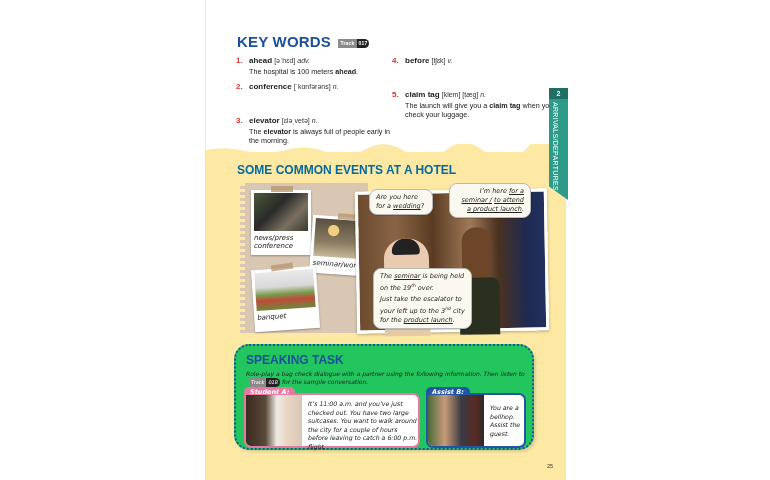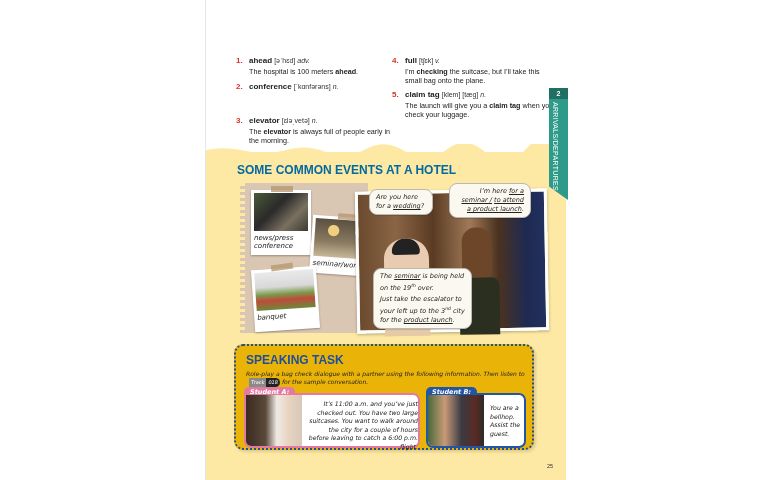--- a/index.html
+++ b/index.html
@@ -30,42 +30,49 @@
   .scene{position:absolute;left:150px;top:190px;width:192px;height:142px;background:linear-gradient(90deg,#6b4a2e 0%,#8a6545 20%,#5a3b22 40%,#a07a58 60%,#4b3220 75%,#1e2a52 90%,#22305e 100%);border:3px solid #fff;box-shadow:0 1px 3px rgba(0,0,0,.3);transform:rotate(-1deg);}
   .person1{position:absolute;left:25px;top:45px;width:45px;height:97px;background:#e9cbb1;border-radius:20px 20px 0 0;}
   .person1 .hair{position:absolute;left:8px;top:0;width:28px;height:16px;background:#222;border-radius:14px 14px 4px 4px;}
   .person1 .jacket{position:absolute;left:0;top:40px;width:45px;height:57px;background:#e6c9a5;border-radius:12px 12px 0 0;}
   .person2{position:absolute;left:95px;top:35px;width:45px;height:107px;}
   .person2 .hair{position:absolute;left:8px;top:0;width:30px;height:50px;background:#6d4528;border-radius:14px 14px 6px 6px;}
   .person2 .dress{position:absolute;left:5px;top:50px;width:40px;height:57px;background:#2a2f1f;border-radius:8px 8px 0 0;}
   .bubble{position:absolute;background:#fbf9ef;border:1px solid #b9b9b9;border-radius:8px;font-family:"DejaVu Sans",sans-serif;font-style:italic;font-size:6.5px;color:#222;line-height:9px;padding:3px 6px;box-shadow:0 1px 1px rgba(0,0,0,.15);}
   .bubble u{text-decoration:underline;}
   .bubble sup{font-size:4.5px;}
-  .sp{position:absolute;left:28px;top:344px;width:300px;height:106px;background:#eab308;border-radius:9px;border:2px dotted #1c4f9c;box-shadow:2px 2px 3px rgba(0,0,0,.12);}
+  .sp{position:absolute;left:28px;top:344px;width:300px;height:106px;background:#22c55e;border-radius:15px;border:2px dotted #1c4f9c;box-shadow:2px 2px 3px rgba(0,0,0,.12);}
   .sp-title{position:absolute;left:10px;top:7px;font-weight:bold;font-size:12px;color:#1c4f9c;}
   .sp-inst{position:absolute;left:10px;top:24px;width:285px;font-family:"DejaVu Sans",sans-serif;font-style:italic;font-size:6px;color:#222;line-height:8px;}
   .card{position:absolute;top:47px;height:55px;border:2px solid;border-radius:0 7px 7px 7px;background:#fff;}
   .card .lbl{position:absolute;left:-2px;top:-8px;color:#fff;font-family:"DejaVu Sans",sans-serif;font-style:italic;font-weight:bold;font-size:6.5px;padding:1px 6px;border-radius:5px 5px 0 0;}
   .card .pic{position:absolute;left:0;top:0;height:100%;}
   .card .txt{position:absolute;top:5px;font-family:"DejaVu Sans",sans-serif;font-style:italic;font-size:6.2px;color:#222;line-height:8.5px;}
-  .cardA{left:8px;width:176px;border-color:#e47aa0;text-align:right;}
+  .cardA{left:8px;width:176px;border-color:#e47aa0;}
   .cardA .lbl{background:#e47aa0;}
   .cardB{left:190px;width:100px;border-color:#2256a4;}
   .cardB .lbl{background:#2256a4;}
   .pgnum{position:absolute;left:341px;top:463px;font-size:5.5px;color:#333;}
 </style>
 </head>
 <body>
 
 <div class="page">
   <div class="yellow"></div>
   <svg class="tear" viewBox="0 0 360 14" preserveAspectRatio="none">
     <path d="M0 6 Q20 2 40 7 T80 6 T120 8 T160 5 T200 8 T240 6 T280 9 T320 5 T360 7 L360 14 L0 14 Z" fill="#fde8a4"></path>
   </svg>
 
+  <div class="kw-title">
+    <span>KEY WORDS</span>
+    <span class="track">
+      <span class="tl">Track</span>
+      <span class="tn">017</span>
+    </span>
+  </div>
 
   <div class="kw" style="left:43px;top:56px;">
     <span class="num">1.</span>
     <span class="head">ahead</span>
     <span class="pron">[əˈhɛd]</span>
     <i class="pron">adv.</i>
     <div class="ex"><span>The hospital is 100 meters </span><b>ahead</b><span>.</span></div>
   </div>
   <div class="kw" style="left:43px;top:82px;">
     <span class="num">2.</span>
@@ -75,24 +82,23 @@
   </div>
   <div class="kw" style="left:43px;top:116px;">
     <span class="num">3.</span>
     <span class="head">elevator</span>
     <span class="pron">[ɛlə͵vetə]</span>
     <i class="pron">n.</i>
     <div class="ex"><span>The </span><b>elevator</b><span> is always full of people early in the morning.</span></div>
   </div>
   <div class="kw" style="left:199px;top:56px;">
     <span class="num">4.</span>
-    <span class="head">full</span>
+    <span class="head">before</span>
     <span class="pron">[tʃɛk]</span>
     <i class="pron">v.</i>
-    <div class="ex"><span>I’m </span><b>checking</b><span> the suitcase, but I’ll take this small bag onto the plane.</span></div>
   </div>
   <div class="kw" style="left:199px;top:90px;">
     <span class="num">5.</span>
     <span class="head">claim tag</span>
     <span class="pron">[klem] [tæg]</span>
     <i class="pron">n.</i>
     <div class="ex"><span>The launch will give you a </span><b>claim tag</b><span> when you check your luggage.</span></div>
   </div>
 
   <div class="ribbon">
@@ -155,20 +161,20 @@
       </span><span> for the sample conversation.</span>
     </div>
 
     <div class="card cardA">
       <div class="lbl">Student A:</div>
       <div class="pic" style="width:56px;background:linear-gradient(90deg,#3a2a20 0,#5a4a3a 35%,#f0ebe6 55%,#e8d4c0 75%,#d8c8b8);border-radius:0 0 0 5px;"></div>
       <div class="txt" style="left:62px;width:110px;">It’s 11:00 a.m. and you’ve just checked out. You have two large suitcases. You want to walk around the city for a couple of hours before leaving to catch a 6:00 p.m. flight.</div>
     </div>
 
     <div class="card cardB">
-      <div class="lbl">Student B:</div>
+      <div class="lbl">Assist B:</div>
       <div class="pic" style="width:56px;background:linear-gradient(90deg,#4a6a3a 0,#c89a78 30%,#3a3a44 60%,#5a2a22 85%,#2a2a2a);border-radius:0 0 0 5px;"></div>
       <div class="txt" style="left:62px;width:36px;top:9px;">You are a bellhop. Assist the guest.</div>
     </div>
   </div>
 
   <div class="pgnum">25</div>
 </div>
 
 </body></html>

